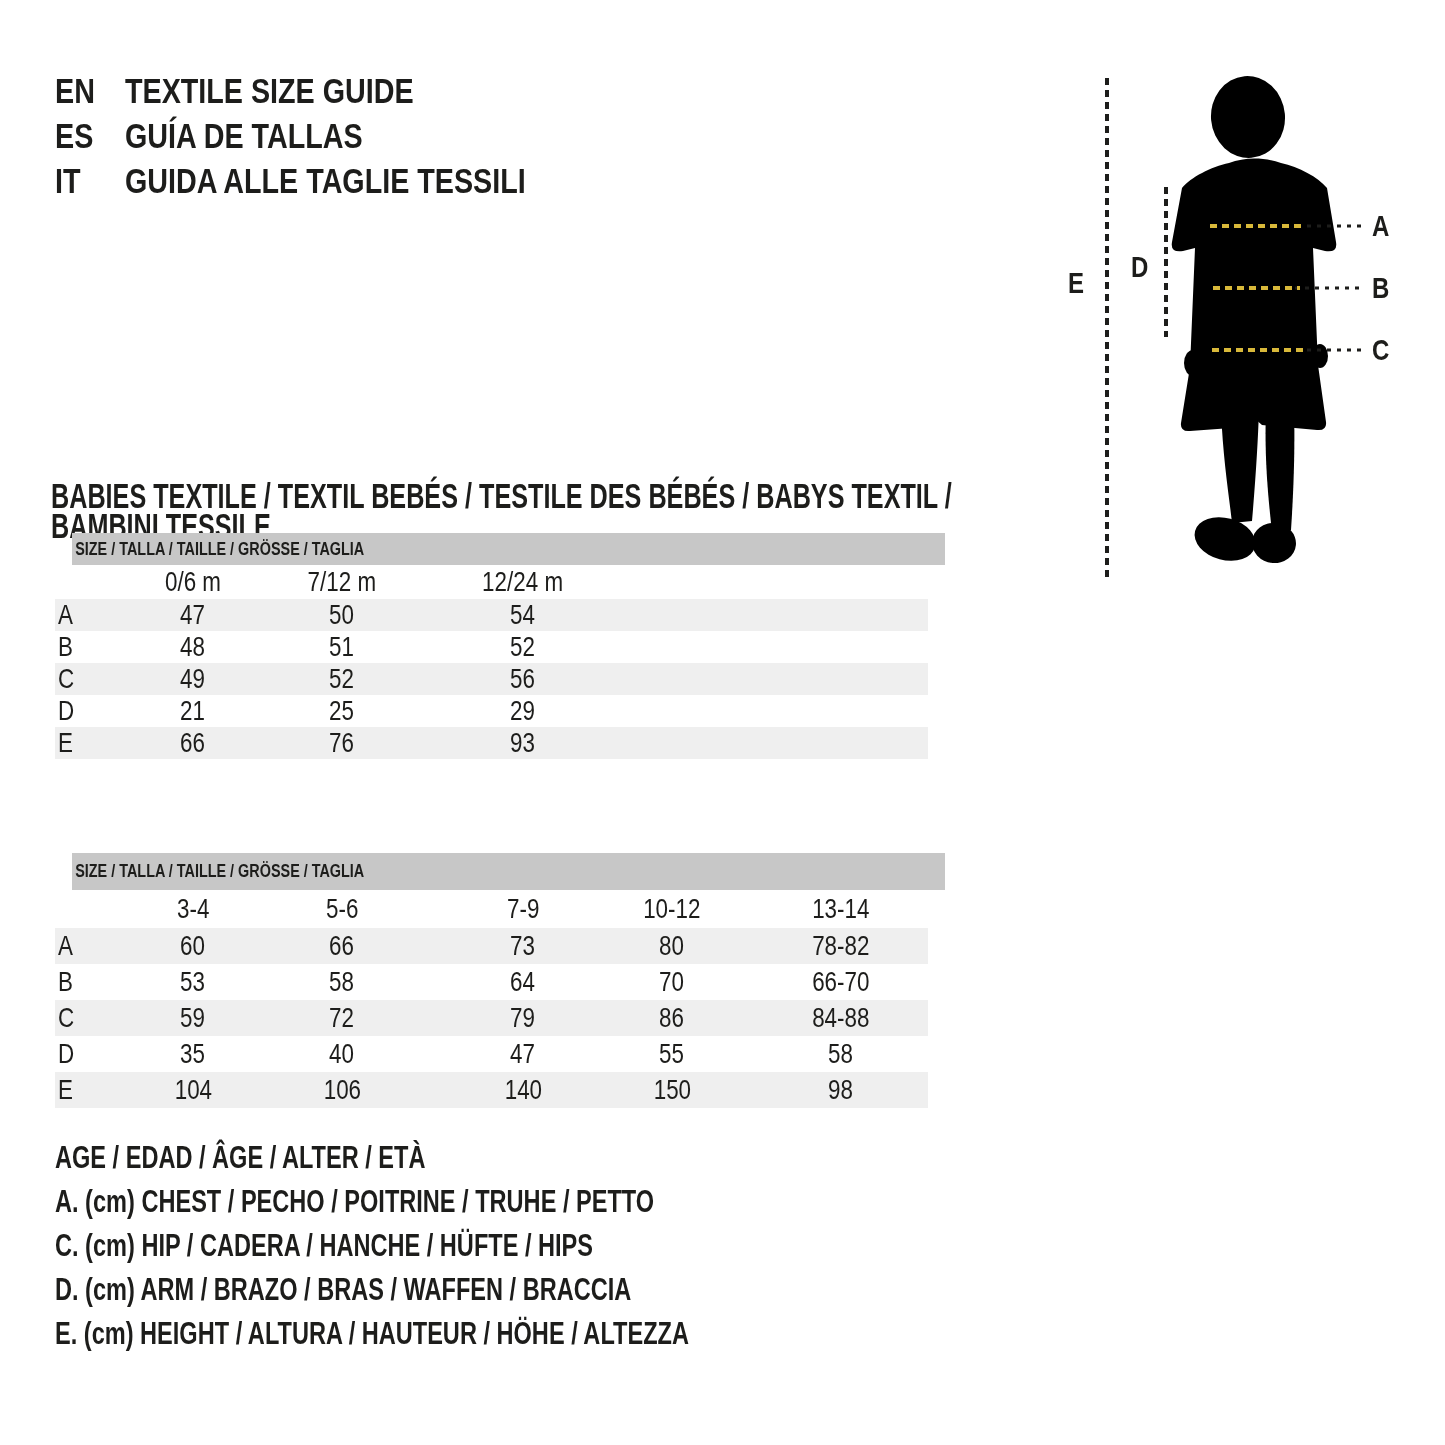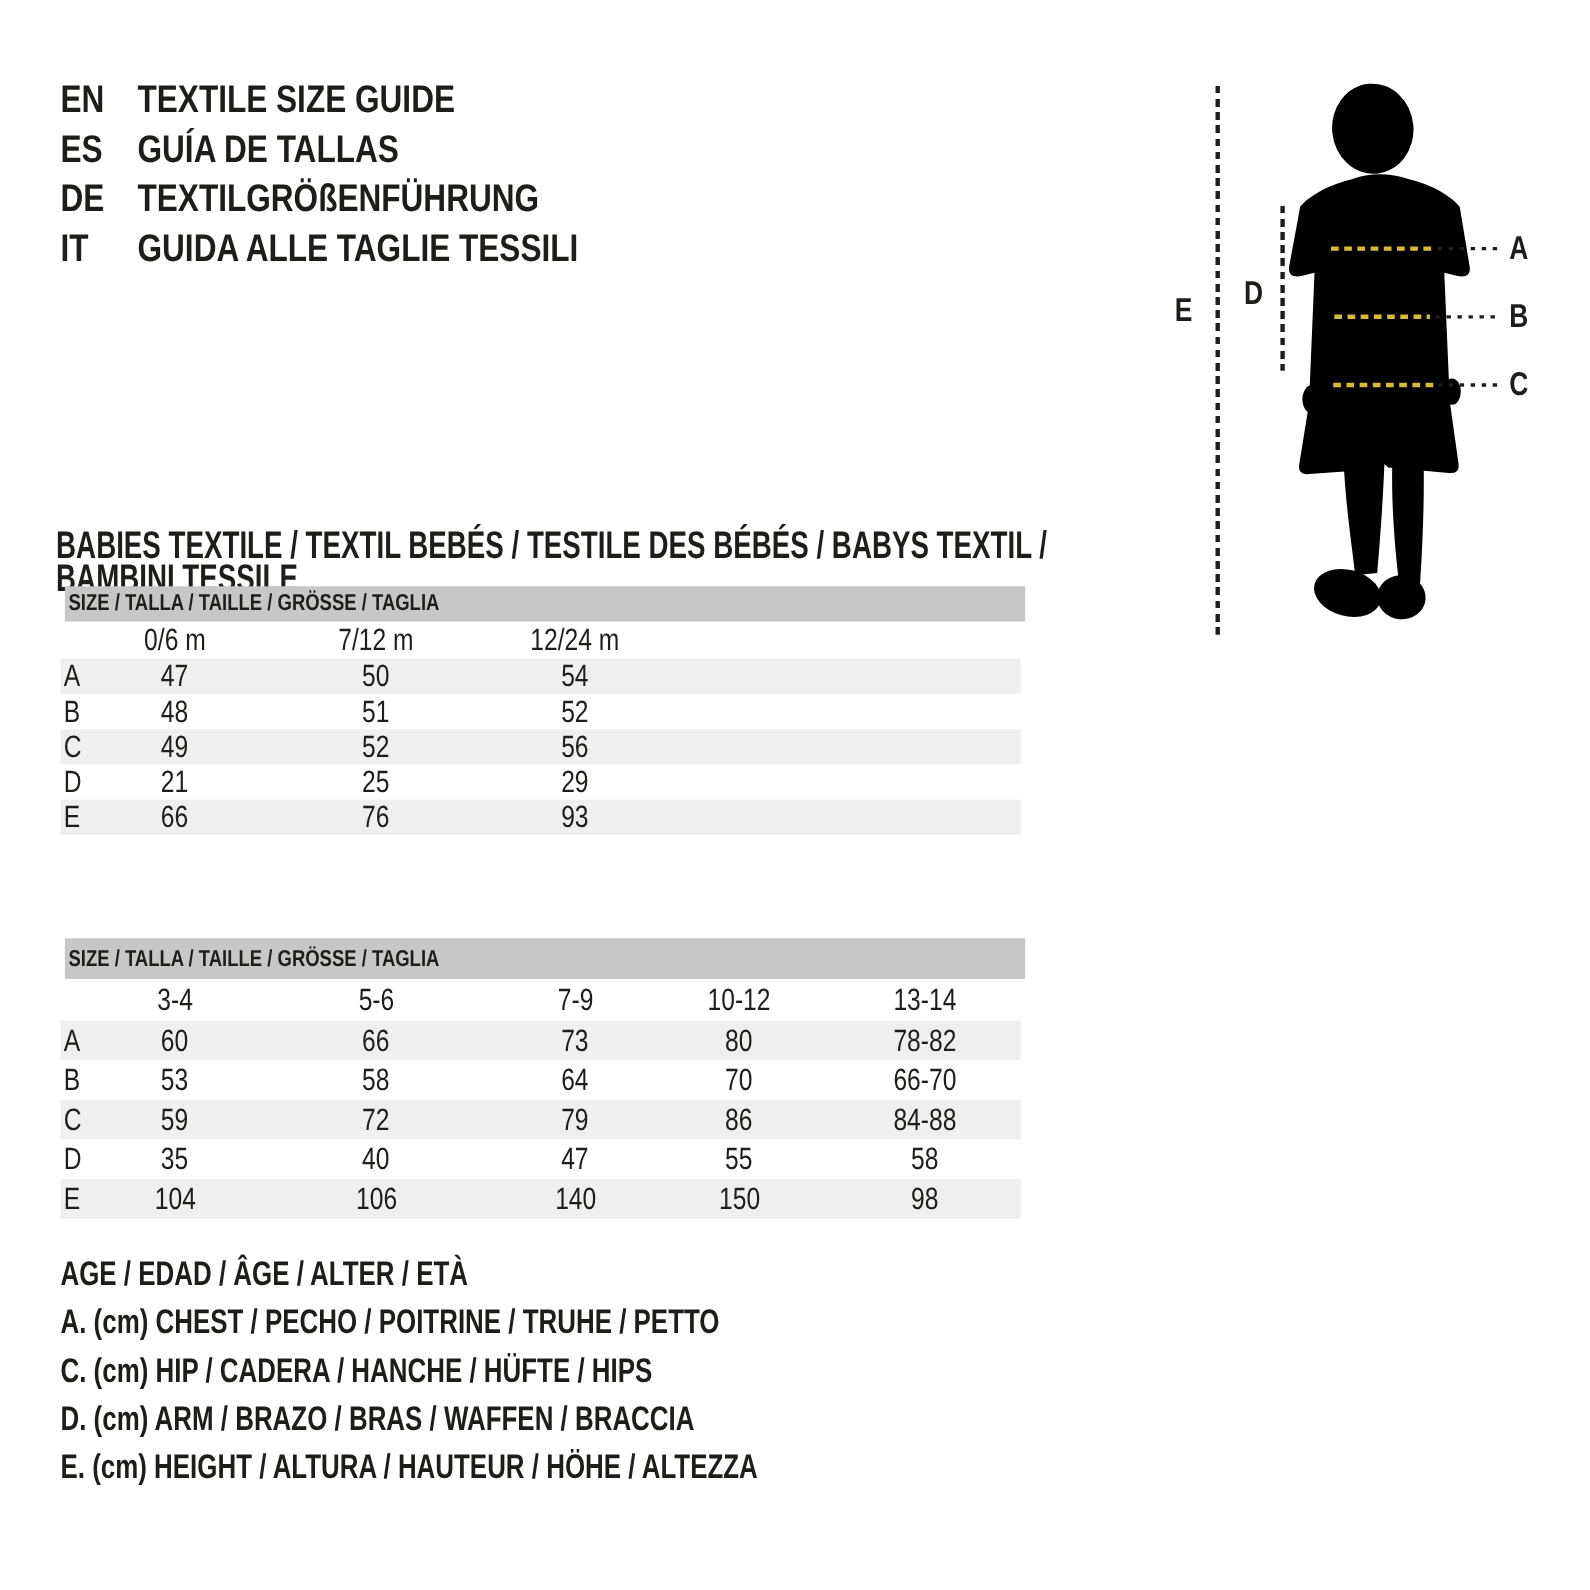--- a/index.html
+++ b/index.html
@@ -21,51 +21,47 @@
   .line-e{left:1105px;top:78px;height:499px;}
   .line-d{left:1164px;top:187px;height:150px;}
   .fig-label{position:absolute;font-size:30px;font-weight:bold;line-height:30px;}
   .fig-label span{display:inline-block;transform:scaleX(0.8);transform-origin:0 50%;}
   .silhouette{position:absolute;left:1157px;top:75px;}
 
   
   .section-title{position:absolute;left:51px;font-size:35px;font-weight:bold;line-height:30px;}
   .section-title span{display:inline-block;transform:scaleX(0.72);transform-origin:0 50%;}
   .tbl{position:absolute;left:55px;width:873px;}
-  .tbl-bar{position:absolute;left:4px;width:873px;background:#c7c7c7;font-size:21px;font-weight:bold;}
+  .tbl-bar{position:absolute;left:17px;width:873px;background:#c7c7c7;font-size:18px;font-weight:bold;}
   .tbl-bar span{display:inline-block;transform:scaleX(0.8);transform-origin:0 50%;padding-left:4px;}
   .tbl-row{position:absolute;left:0;width:873px;}
   .tbl-row.striped{background:#efefef;}
   .rlabel{position:absolute;left:3px;font-size:28px;}
   .rlabel span{display:inline-block;transform:scaleX(0.8);transform-origin:0 50%;}
   .cell{position:absolute;width:160px;text-align:center;font-size:28px;}
-  .b-r1{left:24px;} .b-r2{left:207px;} .b-r3{left:388px;} .b-r4{left:537px;} .b-r5{left:706px;}
+  .b-r1{left:58px;} .b-r2{left:207px;} .b-r3{left:388px;} .b-r4{left:537px;} .b-r5{left:706px;}
 
   
   .legend{position:absolute;left:55px;top:1143px;}
   .legend-line{height:44px;line-height:30px;font-size:31px;font-weight:bold;}
   .legend-line span{display:inline-block;transform:scaleX(0.76);transform-origin:0 50%;white-space:nowrap;}
 </style>
 </head>
 <body>
 
 <div class="canvas">
 
   <section class="lang-header">
     <div class="lang-row">
       <span class="code">EN</span>
       <span class="ltitle">TEXTILE SIZE GUIDE</span>
     </div>
     <div class="lang-row">
       <span class="code">ES</span>
       <span class="ltitle">GUÍA DE TALLAS</span>
-    </div>
-    <div class="lang-row">
-      <span class="code">DE</span>
-      <span class="ltitle">TEXTILGRÖßENFÜHRUNG</span>
     </div>
     <div class="lang-row">
       <span class="code">IT</span>
       <span class="ltitle">GUIDA ALLE TAGLIE TESSILI</span>
     </div>
   </section>
 
   <section>
     <div class="vline line-e"></div>
     <div class="vline line-d"></div>

